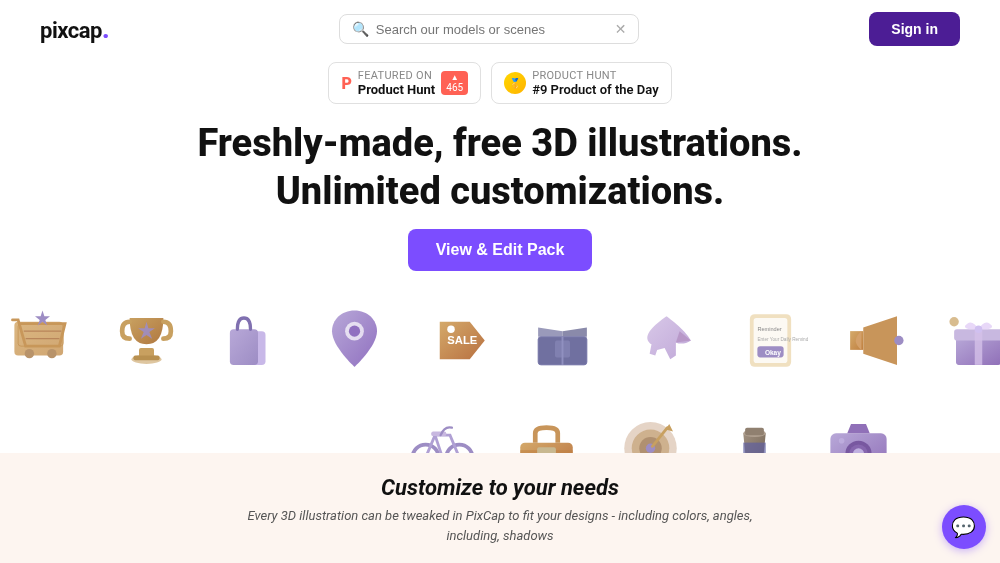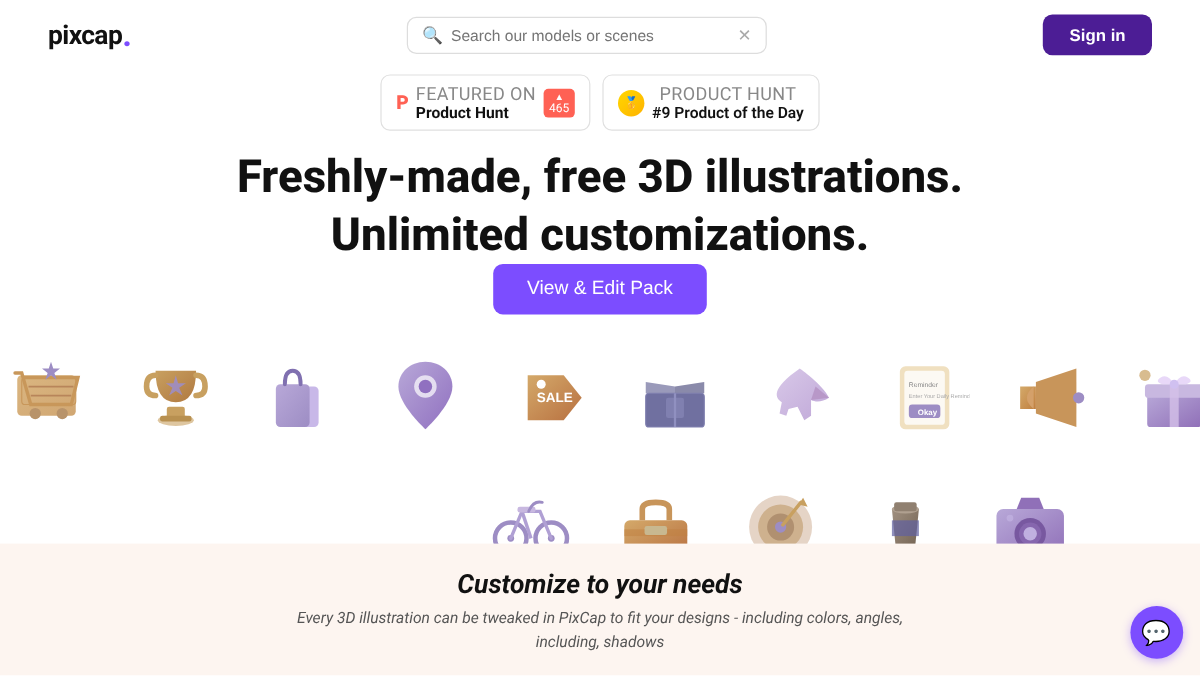--- a/index.html
+++ b/index.html
@@ -99,25 +99,24 @@
       font-size: 16px;
       font-weight: 900;
     }
 
     .badge-text {
       display: flex;
       flex-direction: column;
     }
 
     .badge-label {
-      font-size: 15px;
+      font-size: 11px;
       color: #888;
       text-transform: uppercase;
       letter-spacing: 0.3px;
-      text-align: center;
     }
 
     .badge-name {
       font-size: 13px;
       font-weight: 700;
       color: #111;
     }
 
     .badge-count {
       display: flex;
@@ -165,22 +164,23 @@
     }
 
     .cta-btn {
       display: inline-block;
       background: #7c4dff;
       color: #fff;
       border: none;
       border-radius: 8px;
       padding: 12px 28px;
       font-size: 16px;
-      font-weight: 400;
+      font-weight: 700;
       cursor: pointer;
+      margin-top: 14px;
     }
 
     
     .icons-section {
       position: relative;
       overflow: hidden;
       height: 200px;
       margin-top: 8px;
       padding-left: 16px;
     }

